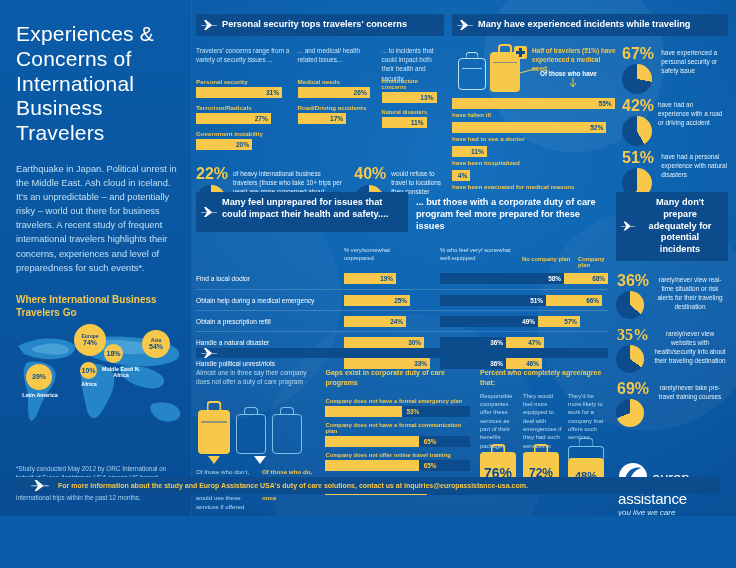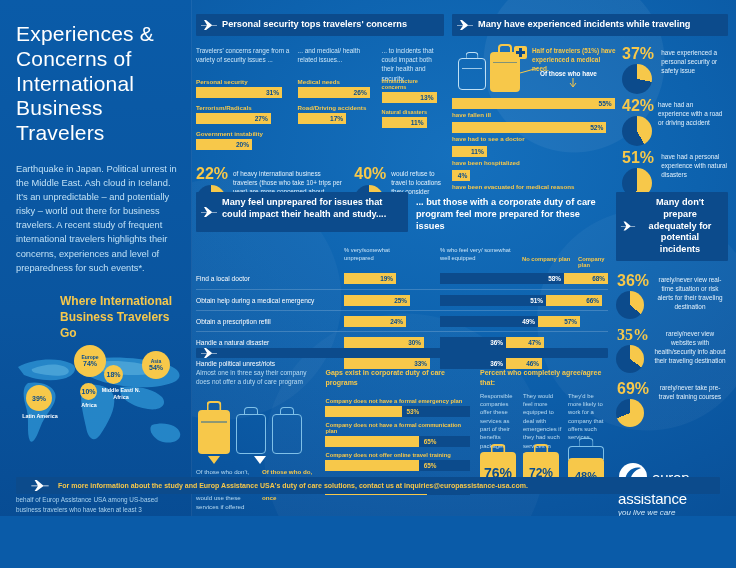--- a/index.html
+++ b/index.html
@@ -48,25 +48,24 @@
     margin-bottom: 16px;
   }
   .intro-text {
     color: #bfe0f5;
     font-size: 9.3px;
     line-height: 1.52;
     margin-bottom: 18px;
   }
   .where-title {
     color: #f6c84c;
-    font-size: 12px;
+    font-size: 10px;
     font-weight: bold;
     line-height: 1.35;
     margin-bottom: 8px;
-    margin-left: 44px;
   }
   
   #map-wrap { position: relative; width: 176px; height: 120px; margin-left: -4px; }
   #map-wrap svg { position:absolute; left:0; top:0; }
   .bubble {
     position: absolute;
     border-radius: 50%;
     background: #f7c84a;
     color: #0a4d8f;
     display: flex; flex-direction: column;
@@ -372,21 +371,21 @@
                 </div>
             </div>
             <div class="barlabel" style="margin-top:2px;">have been evacuated for medical reasons</div>
           </div>
         </div>
       </div>
 
       <div style="width:110px; padding-left:4px;">
         <div style="display:flex; gap:4px; margin-bottom:4px;">
           <div style="width:36px;">
-            <div class="big-pct">37%</div>
+            <div class="big-pct">67%</div>
             <div class="pie" style="width:30px;height:30px;margin-top:2px;background:conic-gradient(#f7c84a 0 28%, #0c4b8c 28% 100%);"></div>
           </div>
           <div class="pct-desc" style="padding-top:2px;width:68px;">have experienced a personal security or safety issue</div>
         </div>
         <div style="display:flex; margin-bottom:4px;">
           <div style="width:36px;">
             <div class="big-pct">42%</div>
             <div class="pie" style="width:30px;height:30px;margin-top:2px;background:conic-gradient(#f7c84a 0 42%, #0c4b8c 42% 100%);"></div>
           </div>
           <div class="pct-desc" style="padding-top:2px;width:68px;">have had an experience with a road or driving accident</div>
@@ -401,21 +400,21 @@
       </div>
     </div>
   </div>
 
   <div class="section" style="left:196px; top:192px; width:412px;">
     <div style="display:flex; gap:8px;">
       <div class="panel-head" style="width:212px;">
         <svg class="plane-ico" width="18" height="12" viewBox="0 0 18 12">
           <path d="M1 6 L7 6 L4 1 L6 1 L12 6 L17 6 L17 6.6 L12 6.6 L6 11 L4 11 L7 6.6 L1 6.6 Z" fill="#ffffff"></path>
         </svg>
-        <span>Many feel unprepared for issues that could impact their health and study....</span>
+        <span>Many feel unprepared for issues that could impact their health and safety....</span>
       </div>
       <div style="width:190px;color:#fff;font-size:9.2px;font-weight:bold;line-height:1.28;padding-top:5px;">
         <span>... but those with a corporate duty of care program feel more prepared for these issues</span>
       </div>
     </div>
 
     <div style="position:relative; height:26px; margin-top:10px;">
       <div class="axis-note" style="position:absolute;left:148px;top:4px;width:76px;">% very/somewhat unprepared</div>
       <div class="axis-note" style="position:absolute;left:244px;top:4px;width:78px;">% who feel very/ somewhat well equipped</div>
       <div class="colhead" style="position:absolute;left:326px;top:14px;">No company plan</div>

